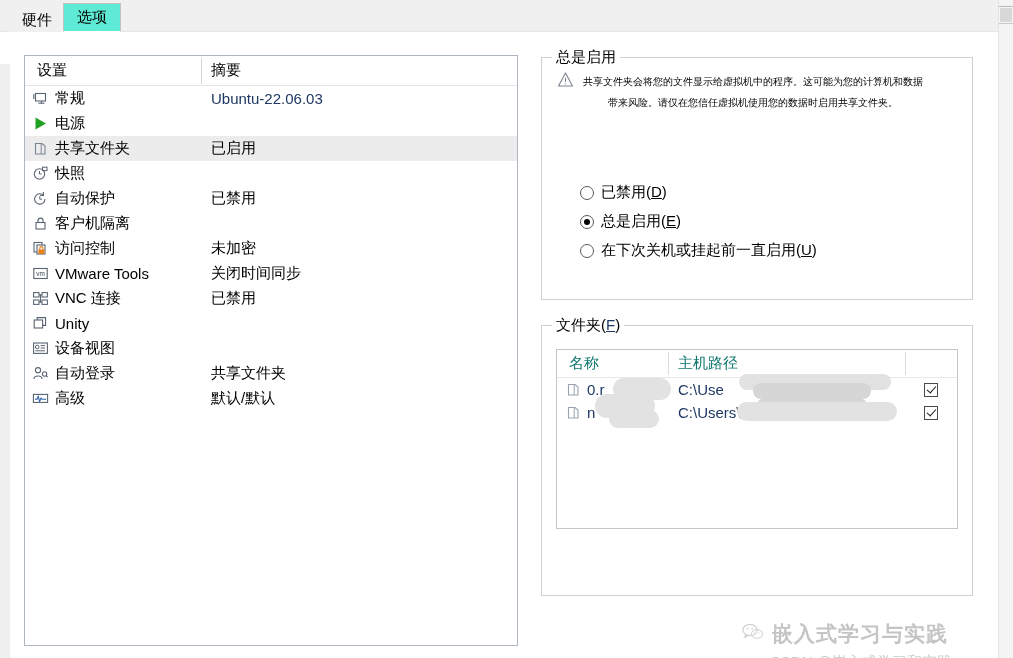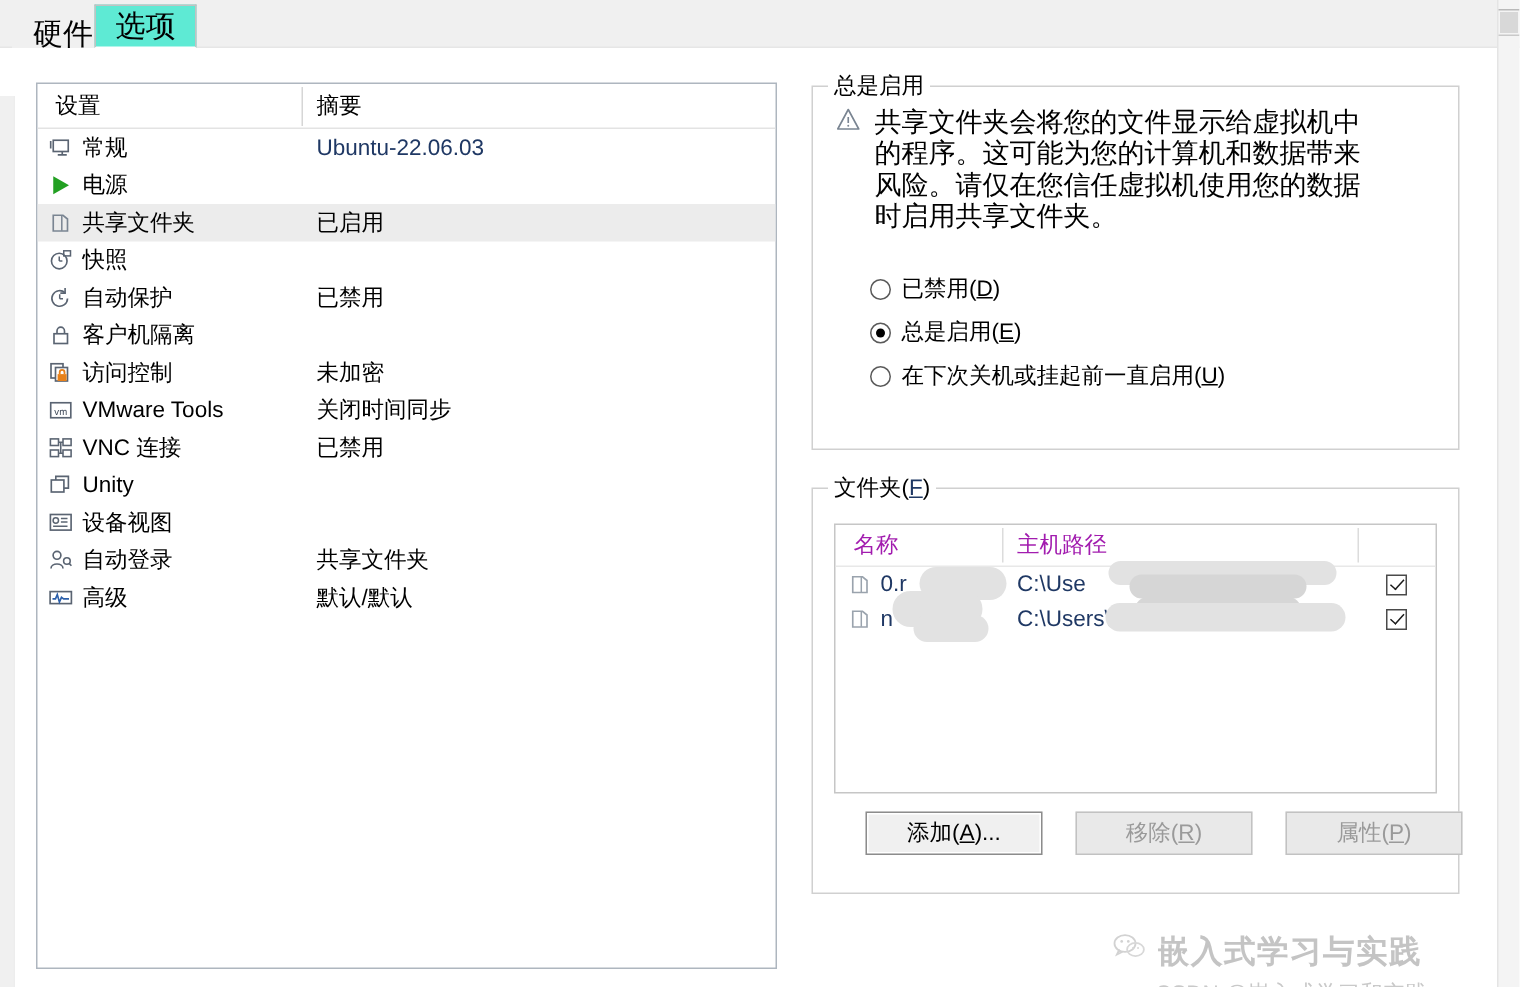--- a/index.html
+++ b/index.html
@@ -18,22 +18,22 @@
   
   .tabstrip {
     position: absolute; left: 0; top: 0;
     width: 1013px; height: 32px;
     background: #f0f0f0;
   }
   .tab {
     position: absolute; top: 6px;
     height: 26px;
     box-sizing: border-box;
-    display: flex; justify-content: center;
-    font-size: 20px; color: #000000;
+    display: flex; align-items: center; justify-content: center;
+    font-size: 15px; color: #000000;
     padding: 0 13px;
     border: 1px solid #c8c8c8;
     border-bottom: none;
     background: #f0f0f0;
   }
   .tab.inactive { left: 8px; top: 8px; height: 24px; background:#f0f0f0; border-color:#f0f0f0; }
   .tab.active {
     left: 63px; top: 3px; height: 29px;
     background: #5eead4;
     border: 1px solid #c2c2c2;
@@ -118,22 +118,23 @@
   }
   .gb-share { left: 541px; top: 25px; width: 432px; height: 243px; }
   .gb-folders { left: 541px; top: 293px; width: 432px; height: 271px; }
 
   .warn-block {
     position: absolute; left: 15px; top: 13px;
     width: 400px;
     display: flex; gap: 9px;
   }
   .warn-text {
-    font-size: 18px; color: #000000; line-height: 21px;
+    font-size: 10px; color: #000000; line-height: 21px;
     width: 340px;
+    text-align: center;
   }
 
   
   .radios { position: absolute; left: 38px; top: 120px; }
   .radio-row {
     display: flex; align-items: center; gap: 7px;
     height: 29px;
     font-size: 15px; color: #000000;
     white-space: nowrap;
   }
@@ -159,21 +160,21 @@
     border: 1px solid #c6c6c6;
     background: #ffffff;
     box-sizing: border-box;
     overflow: hidden;
   }
   .fhdr {
     position: relative;
     height: 27px;
     display: flex; align-items: center;
     border-bottom: 1px solid #e8e8e8;
-    font-size: 15px; color: #a21caf;
+    font-size: 15px; color: #0f766e;
   }
   .fhdr .c1 { width: 111px; padding-left: 12px; box-sizing: border-box; }
   .fhdr .c2 { flex: 1; padding-left: 10px; }
   .fsep1 { position:absolute; left:111px; top:2px; width:1px; height:23px; background:#dcdcdc; }
   .fsep2 { position:absolute; left:348px; top:2px; width:1px; height:23px; background:#dcdcdc; }
   .frow {
     position: relative;
     display: flex; align-items: center;
     height: 23px; font-size: 15px;
   }
@@ -537,31 +538,20 @@
 
         <div class="blob" style="left:56px; top:28px; width:58px; height:22px;"></div>
         <div class="blob" style="left:182px; top:24px; width:152px; height:16px;"></div>
         <div class="blob d" style="left:196px; top:33px; width:118px; height:16px;"></div>
         <div class="blob" style="left:38px; top:44px; width:60px; height:24px;"></div>
         <div class="blob d" style="left:200px; top:48px; width:110px; height:16px;"></div>
         <div class="blob" style="left:180px; top:52px; width:160px; height:19px;"></div>
         <div class="blob" style="left:52px; top:60px; width:50px; height:18px;"></div>
       </div>
 
-      <div class="btnrow" id="folder-buttons">
-          <div class="btn enabled">
-            <span><span>添加(</span><span class="mn">A</span><span>)...</span></span>
-          </div>
-          <div class="btn">
-            <span><span>移除(</span><span class="mn">R</span><span>)</span></span>
-          </div>
-          <div class="btn">
-            <span><span>属性(</span><span class="mn">P</span><span>)</span></span>
-          </div>
-        </div>
     </div>
 
     <div class="watermark">
       <div class="wm-line1">
         <span>
           <svg width="22" height="18" viewBox="0 0 22 18">
             <ellipse cx="8" cy="7" rx="7" ry="5.6" fill="none" stroke="#d2d2d2" stroke-width="1.2"></ellipse>
             <path d="M4 11.5 L2.6 14.4 L5.6 12.9 Z" fill="none" stroke="#d2d2d2" stroke-width="1.2"></path>
             <circle cx="5.8" cy="5.6" r="0.9" fill="#d2d2d2"></circle>
             <circle cx="10.2" cy="5.6" r="0.9" fill="#d2d2d2"></circle>

